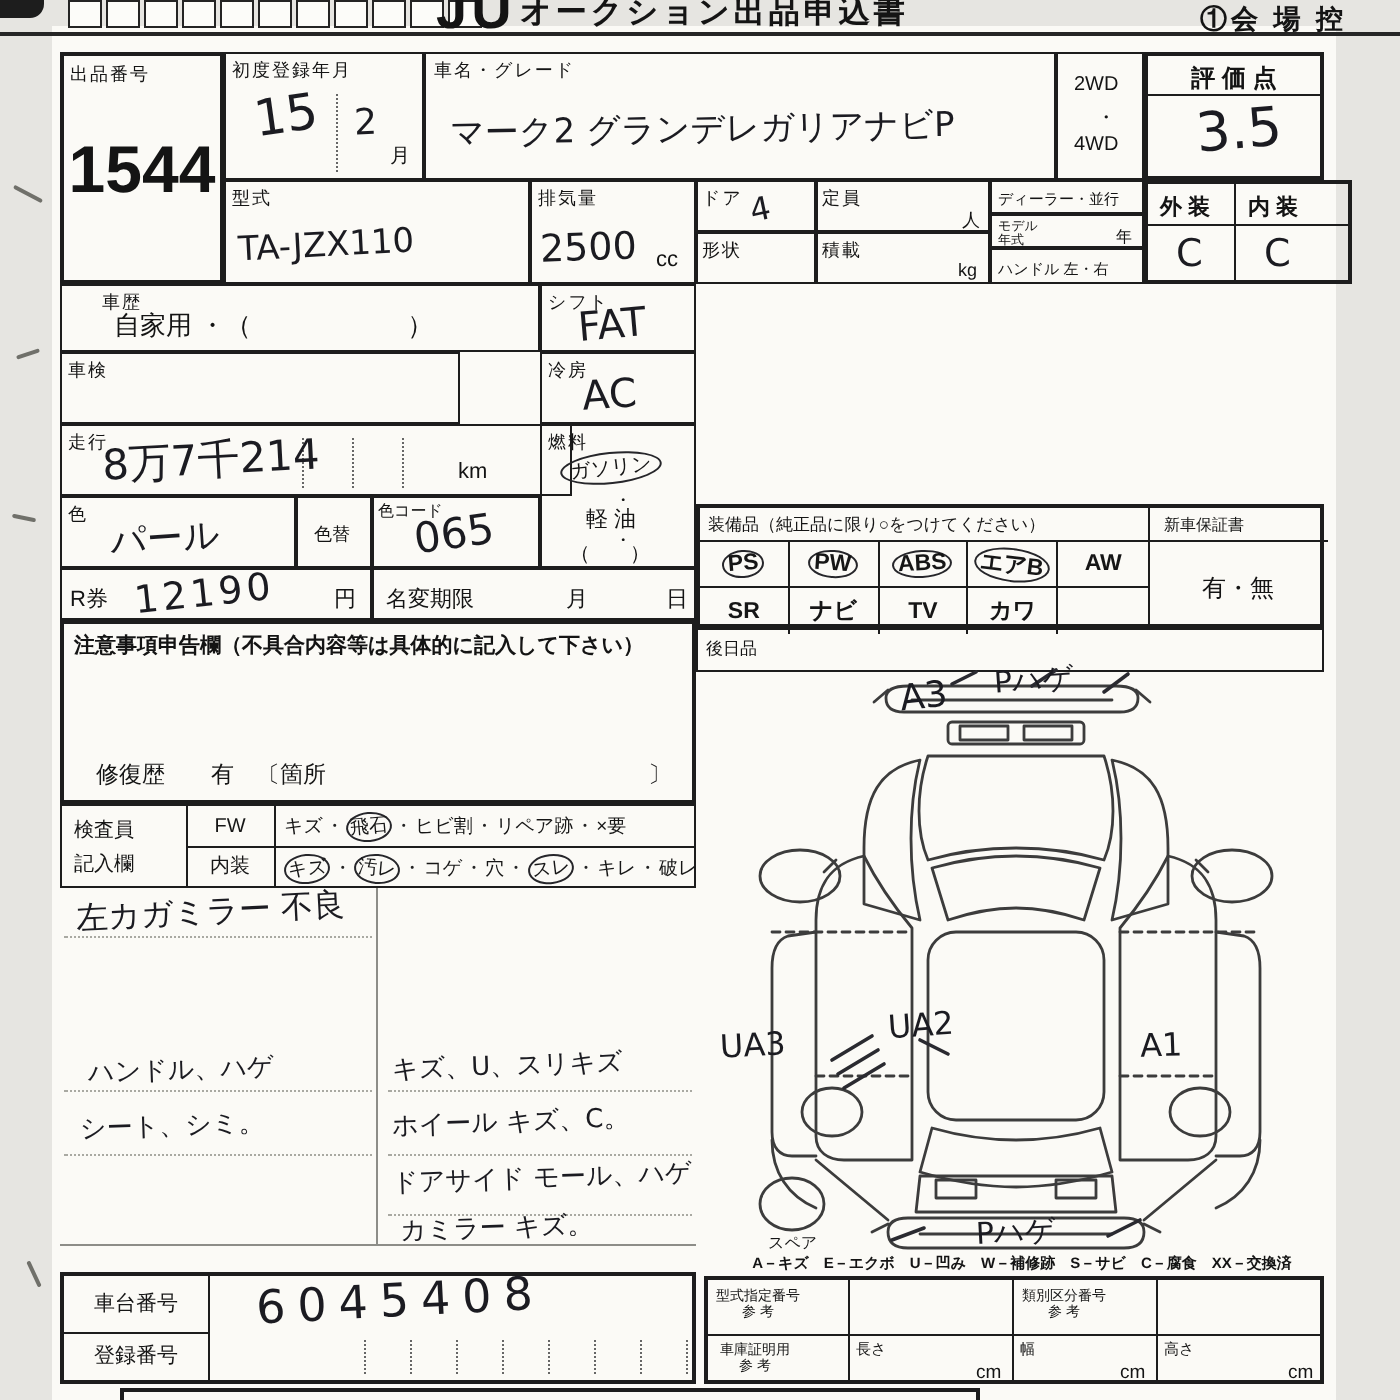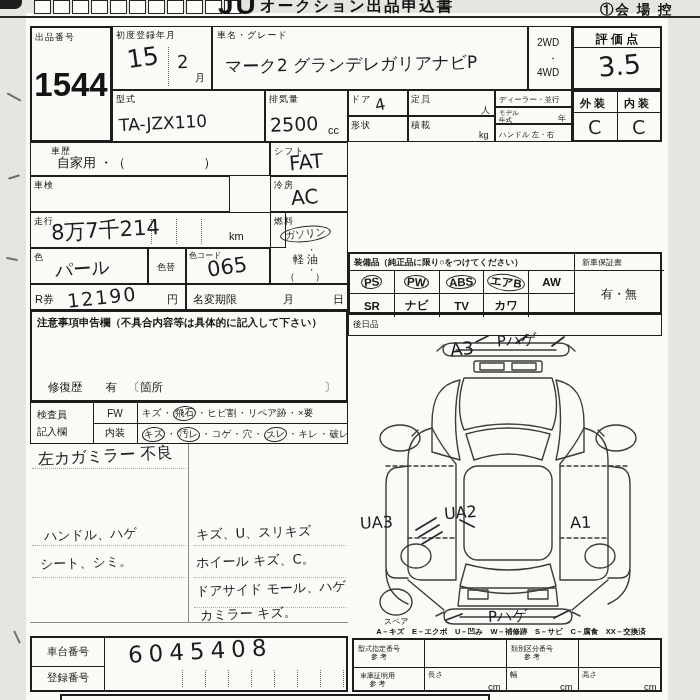--- a/index.html
+++ b/index.html
@@ -113,21 +113,21 @@
     <div class="p" style="left:3px;top:4px;font-size:7.5px">ディーラー・並行</div>
   </div>
   <div class="c" style="left:495px;top:107px;width:77px;height:17px">
     <div class="p" style="left:3px;top:1px;font-size:6.5px">モデル</div>
     <div class="p" style="left:3px;top:8px;font-size:6.5px">年式</div>
     <div class="p" style="left:62px;top:5px;font-size:8px">年</div>
   </div>
   <div class="c" style="left:495px;top:124px;width:77px;height:18px">
     <div class="p" style="left:3px;top:5px;font-size:7.5px">ハンドル 左・右</div>
   </div>
-  <div class="c k" style="left:572px;top:90px;width:90px;height:52px">
+  <div class="c k" style="left:572px;top:90px;width:104px;height:52px">
     <div class="p" style="left:6px;top:4px;font-size:11px;font-weight:bold">外 装</div>
     <div class="p" style="left:50px;top:4px;font-size:11px;font-weight:bold">内 装</div>
     <div style="position:absolute;left:0;top:20px;width:100%;border-top:1px solid #1d1d1d"></div>
     <div style="position:absolute;left:43px;top:0;height:100%;border-left:1px solid #1d1d1d"></div>
     <div class="hw" style="left:14px;top:24px;font-size:19px">C</div>
     <div class="hw" style="left:58px;top:24px;font-size:19px">C</div>
   </div>
 
   <div class="c" style="left:30px;top:142px;width:240px;height:34px">
     <div class="lbl" style="left:20px;top:2px">車歴</div>
@@ -177,21 +177,21 @@
     <div class="p" style="left:136px;top:7px;font-size:11px">円</div>
   </div>
   <div class="c" style="left:186px;top:284px;width:162px;height:26px">
     <div class="p" style="left:6px;top:7px;font-size:11px">名変期限</div>
     <div class="p" style="left:96px;top:7px;font-size:11px">月</div>
     <div class="p" style="left:146px;top:7px;font-size:11px">日</div>
   </div>
 
 
   <div class="c" style="left:348px;top:252px;width:314px;height:62px;border-width:2px">
-    <div class="p" style="left:4px;top:3px;font-size:8.5px;font-weight:bold">装備品（純正品に限り○をつけてください）</div>
+    <div class="p" style="left:4px;top:3px;font-size:8.5px;font-weight:normal">装備品（純正品に限り○をつけてください）</div>
     <div class="p" style="left:232px;top:3px;font-size:8px">新車保証書</div>
     <div style="position:absolute;left:224px;top:0;height:100%;border-left:1.5px solid #1d1d1d"></div>
     <div class="eqrowwrap">
       <div class="eq r1">
           <span class="circ2">PS</span>
         </div>
       <div class="eq r1">
           <span class="circ2" style="transform:rotate(4deg)">PW</span>
         </div>
       <div class="eq r1">

